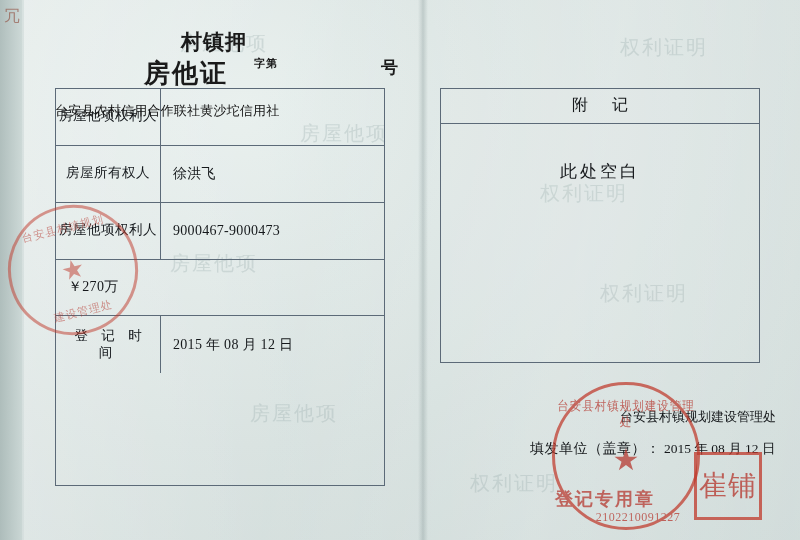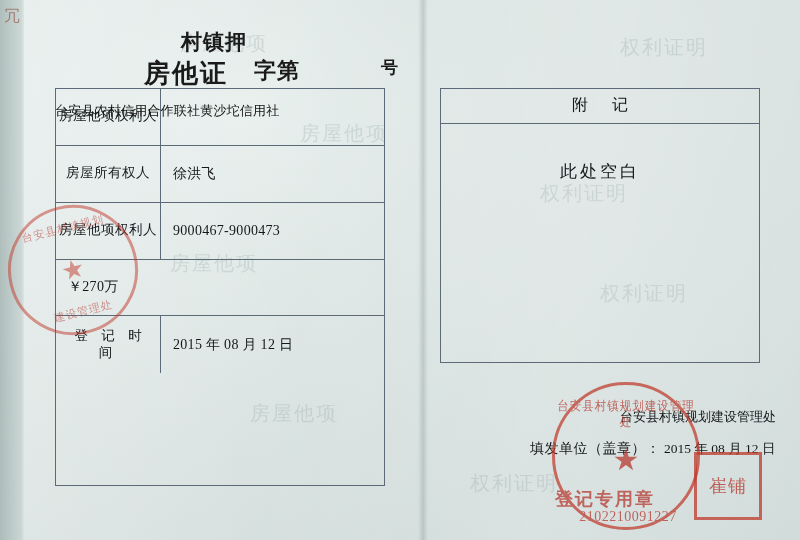--- a/index.html
+++ b/index.html
@@ -64,21 +64,21 @@
   .hdr-num {
     position: absolute; left: 150px; top: 0;
     font-size: 21px; font-weight: bold; letter-spacing: 1px;
   }
   .hdr-line2 {
     position: absolute; left: 8px; top: 28px;
     font-size: 26px; font-weight: bold; letter-spacing: 2px;
   }
   .hdr-zidi {
     position: absolute; left: 118px; top: 28px;
-    font-size: 22px; font-weight: bold; letter-spacing: 1px;
+    font-size: 11px; font-weight: bold; letter-spacing: 1px;
   }
   .hdr-hao {
     position: absolute; left: 245px; top: 28px;
     font-size: 17px; font-weight: bold;
   }
 
   
   .table {
     position: absolute;
     left: 55px; top: 88px;
@@ -239,34 +239,34 @@
     position: absolute; left: 50%; top: 52%;
     transform: translate(-50%,-50%);
     font-size: 30px;
   }
   .stamp-main .arc-bot {
     position: absolute; left: 0; bottom: 16px; width: 100%;
     text-align: left; font-size: 18px; letter-spacing: 2px;
     font-weight: bold;
   }
   .stamp-main .code {
-    position: absolute; left: 2px; bottom: 2px; width: 100%;
-    text-align: center; font-size: 14px; letter-spacing: .5px;
+    position: absolute; left: 12px; bottom: 2px; width: 100%;
+    text-align: center; font-size: 12px; letter-spacing: .5px;
   }
   .stamp-square {
     position: absolute;
     left: 694px; top: 452px;
     width: 62px; height: 62px;
     border: 3px solid #c0392b;
     color: #b5342b;
     opacity: .75;
     display: flex;
     align-items: center;
     justify-content: center;
-    font-size: 18px;
+    font-size: 28px;
     letter-spacing: 1px;
     font-family: "Liberation Serif", serif;
     pointer-events: none;
   }
   .watermark {
     position: absolute;
     color: rgba(150,170,170,0.30);
     font-size: 20px;
     letter-spacing: 2px;
     pointer-events: none;

